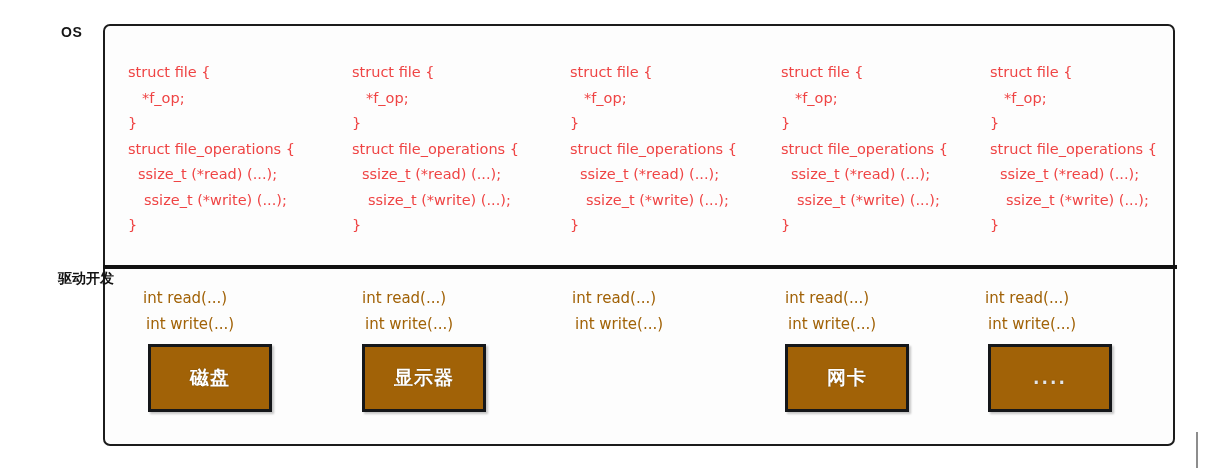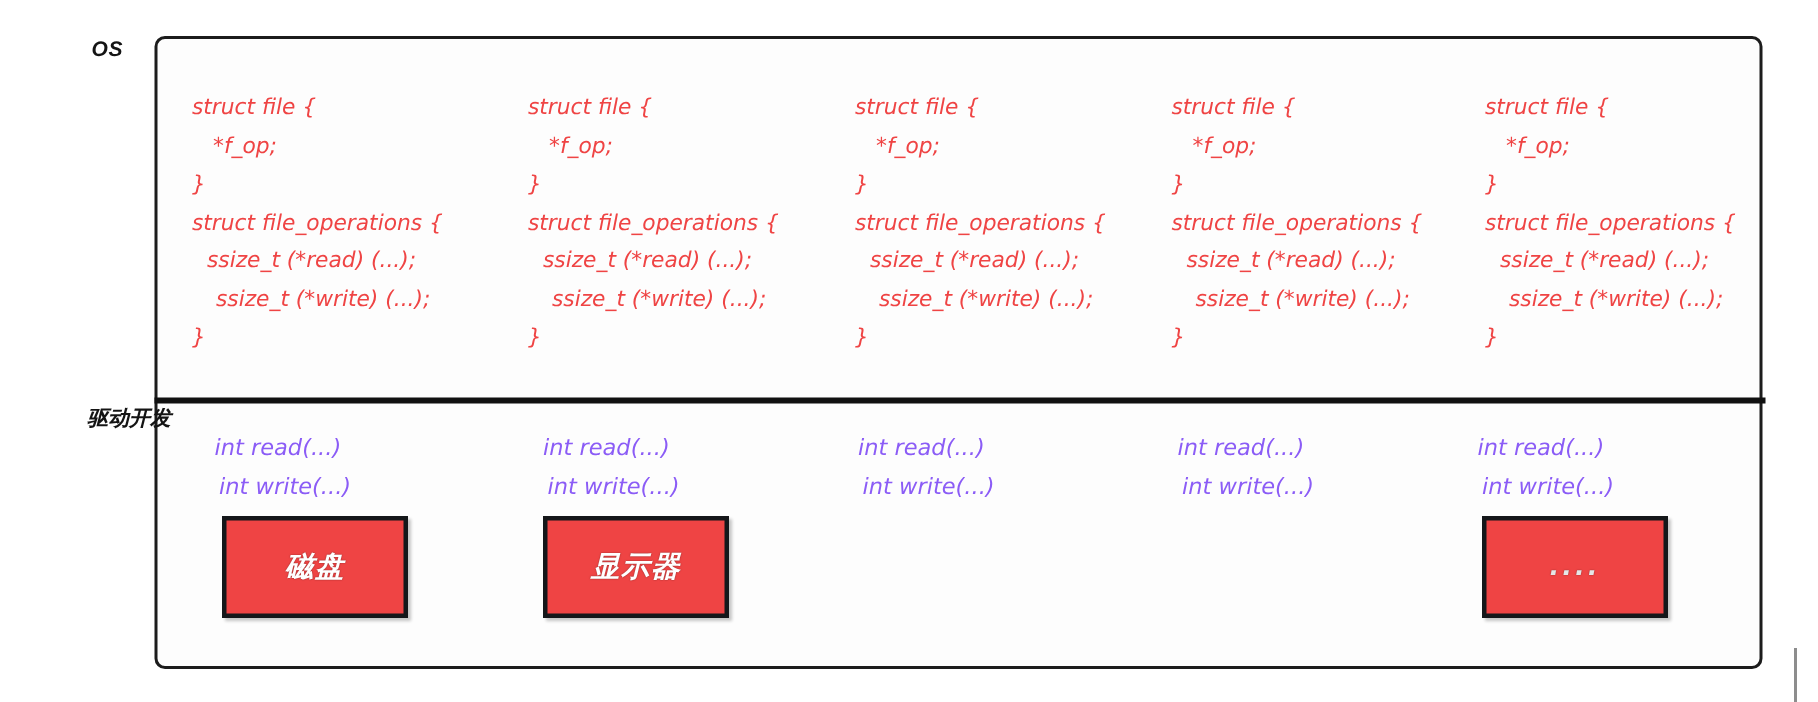--- a/index.html
+++ b/index.html
@@ -13,21 +13,20 @@
     position: relative;
     overflow: hidden;
     font-family: "Liberation Sans", "DejaVu Sans", sans-serif;
   }
 
   #canvas {
     position: absolute;
     inset: 0;
     width: 1212px;
     height: 404px;
-    font-style: italic;
   }
 
   
   .frame {
     position: absolute;
     left: 103px;
     top: 24px;
     width: 1072px;
     height: 422px;
     border: 2px solid #1c1c1c;
@@ -85,36 +84,36 @@
   }
   .os-col .ln   { display: block; }
   .os-col .ind1 { padding-left: 14px; }
   .os-col .ind2 { padding-left: 10px; }
   .os-col .ind3 { padding-left: 16px; }
 
   
   .drv-col {
     position: absolute;
     top: 285px;
-    color: #8b5cf6;
+    color: #a16207;
     font-size: 15px;
     line-height: 26px;
     white-space: nowrap;
     font-family: "DejaVu Sans", sans-serif;
   }
   .drv-col .ln { display: block; }
   .drv-col .ind { padding-left: 3px; }
 
   
   .device-box {
     position: absolute;
     top: 344px;
     width: 124px;
     height: 68px;
-    background: #ef4444;
+    background: #a16207;
     border: 3px solid #15171a;
     box-sizing: border-box;
     display: flex;
     align-items: center;
     justify-content: center;
     box-shadow: 2px 2px 2px rgba(0,0,0,.22);
   }
   .device-box .dev-label {
     color: #ffffff;
     font-size: 19px;
@@ -253,17 +252,20 @@
     <span class="ln">int  read(...)</span>
     <span class="ln ind">int  write(...)</span>
   </div>
 
   <div class="device-box" style="left:148px">
     <span class="dev-label">磁盘</span>
   </div>
   <div class="device-box" style="left:362px">
     <span class="dev-label">显示器</span>
   </div>
+  <div class="device-box" style="left:785px">
+    <span class="dev-label">网卡</span>
+  </div>
   <div class="device-box dots" style="left:988px">
     <span class="dev-label">....</span>
   </div>
 
 </div>
 
 </body></html>

